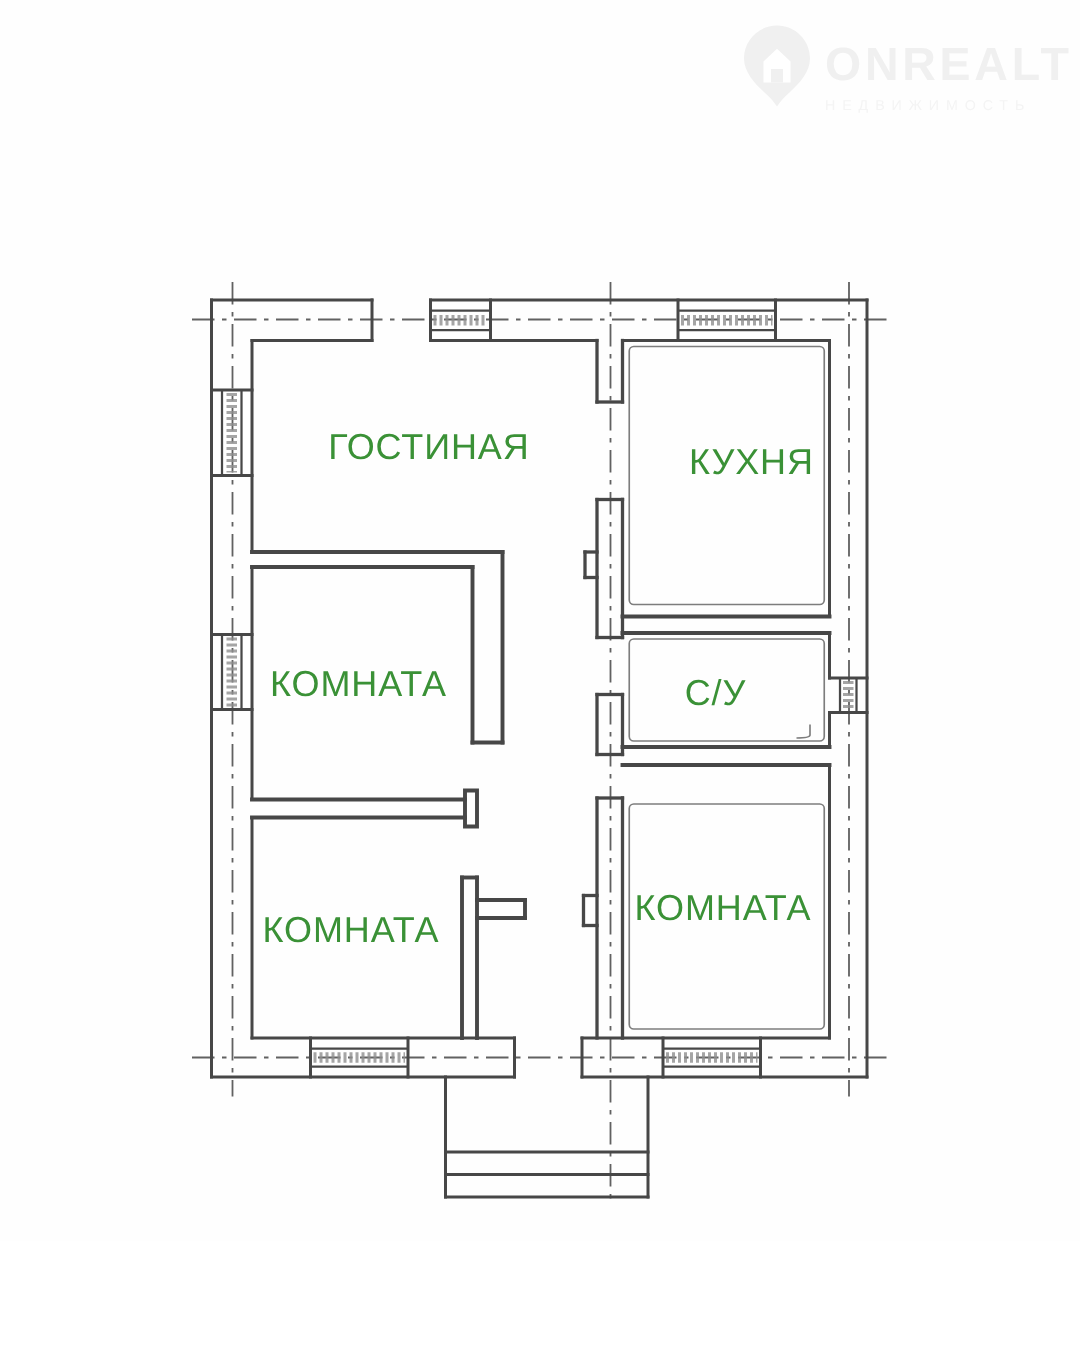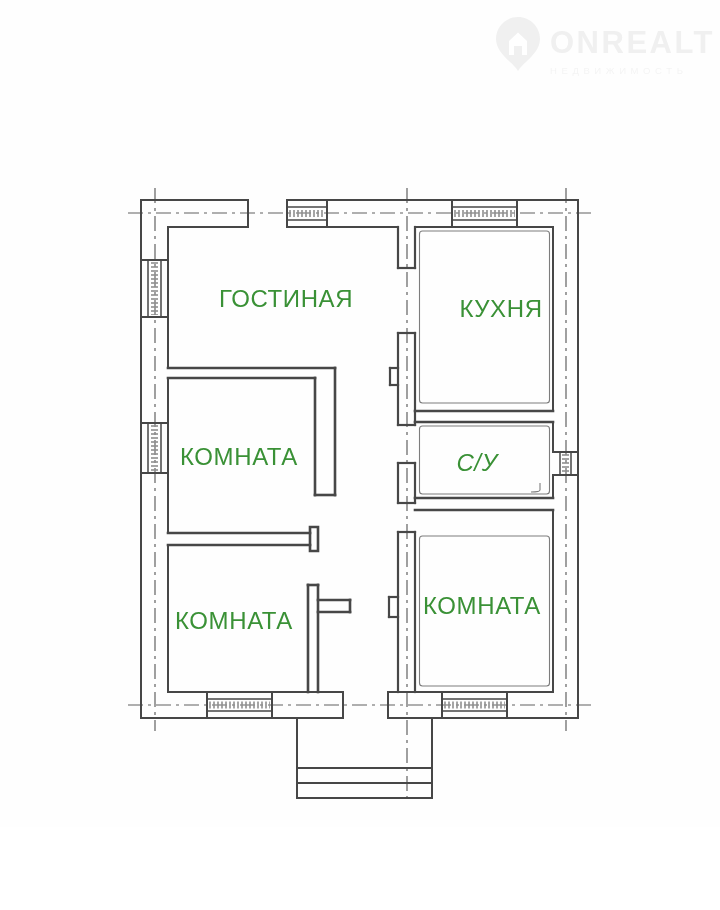--- a/index.html
+++ b/index.html
@@ -173,17 +173,17 @@
         <path d="M432 718 V798"></path>
       <path d="M297 798 H432"></path>
       <path d="M297 768 H432"></path>
         <path d="M297 783 H432"></path>
     </g>
   </svg>
 
   <span class="room-label" style="left:286px;top:299px;">ГОСТИНАЯ</span>
   <span class="room-label" style="left:501px;top:309px;">КУХНЯ</span>
   <span class="room-label" style="left:239px;top:457px;">КОМНАТА</span>
-  <span class="room-label" style="left:477px;top:463px;font-style:italic;">С/У</span>
+  <span class="room-label" style="left:477px;top:463px;">С/У</span>
   <span class="room-label" style="left:234px;top:621px;">КОМНАТА</span>
   <span class="room-label" style="left:482px;top:606px;">КОМНАТА</span>
 
 </div>
 
 </body></html>

